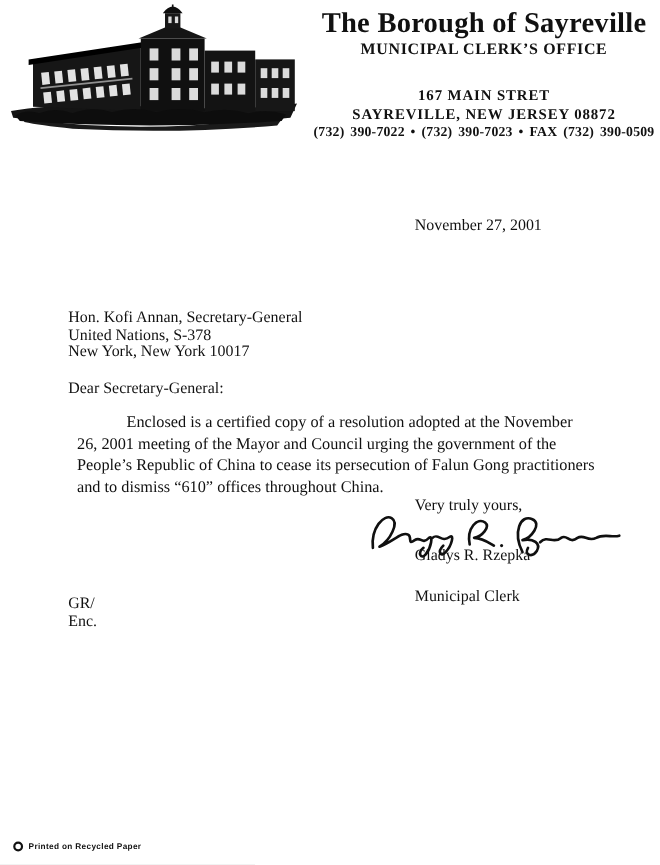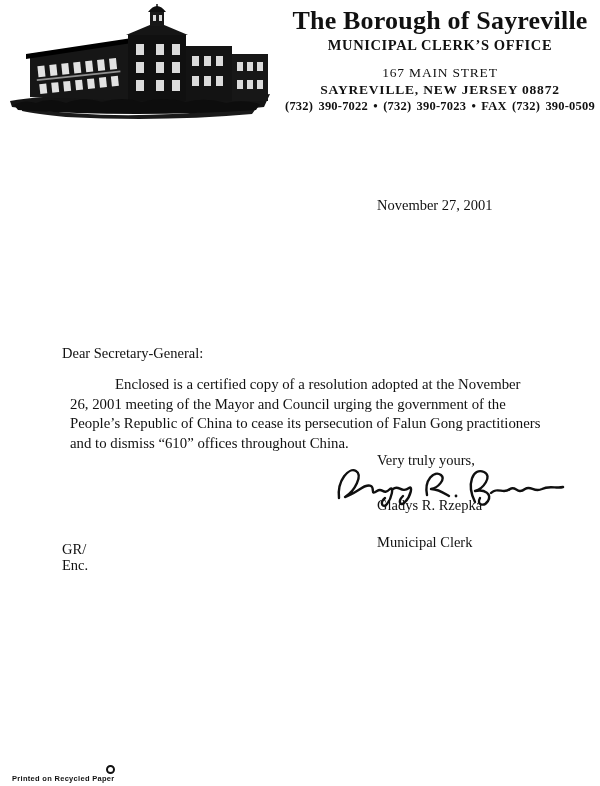--- a/index.html
+++ b/index.html
@@ -33,23 +33,23 @@
     line-height: 30px;
   }
   .lh-office {
     font-size: 14.5px;
     font-weight: bold;
     letter-spacing: 0.6px;
     margin-top: 0;
     line-height: 18px;
   }
   .lh-addr1 {
-    margin-top: 10px;
+    margin-top: 24px;
     font-size: 13.5px;
-    font-weight: normal;
+    font-weight: bold;
     letter-spacing: 0.8px;
     line-height: 17px;
     text-align: center;
   }
   .lh-addr2 {
     font-size: 13.5px;
     font-weight: bold;
     letter-spacing: 0.8px;
     line-height: 17px;
   }
@@ -112,23 +112,22 @@
     position: absolute;
     left: 62px; top: 542px;
     font-size: 14.5px;
     line-height: 15.5px;
   }
   
   .footer {
     position: absolute;
     left: 12px; top: 765px;
     display: flex;
-    align-items: flex-end;
-    gap: 0;
-    flex-direction: column;
+    align-items: center;
+    gap: 5px;
   }
   .recycle-glyph {
     width: 9px; height: 9px;
     border: 2.5px solid #111;
     border-radius: 50%;
     display: inline-block;
   }
   .footer-text {
     font-family: "Liberation Sans", sans-serif;
     font-size: 7.5px;
@@ -210,20 +209,25 @@
   <div class="lh-text">
     <div class="lh-org">The Borough of Sayreville</div>
     <div class="lh-office">MUNICIPAL CLERK’S OFFICE</div>
     <div class="lh-addr1">167 MAIN STRET</div>
     <div class="lh-addr2">SAYREVILLE, NEW JERSEY 08872</div>
     <div class="lh-phone">(732) 390-7022   •   (732) 390-7023   •   FAX (732) 390-0509</div>
   </div>
 
   <div class="date-line">November 27, 2001</div>
 
+  <div class="recipient">
+    <div>Hon. Kofi Annan, Secretary-General</div>
+    <div>United Nations, S-378</div>
+    <div>New York, New York 10017</div>
+  </div>
 
   <div class="salutation">Dear Secretary-General:</div>
 
   <div class="body-par">Enclosed is a certified copy of a resolution adopted at the November 26, 2001 meeting of the Mayor and Council urging the government of the People’s Republic of China to cease its persecution of Falun Gong practitioners and to dismiss “610” offices throughout China.</div>
 
   <div class="closing-block">Very truly yours,</div>
 
   <svg class="signature" viewBox="0 0 232 48" aria-hidden="true">
     <g fill="none" stroke="#101010" stroke-width="2.4" stroke-linecap="round" stroke-linejoin="round">
 

